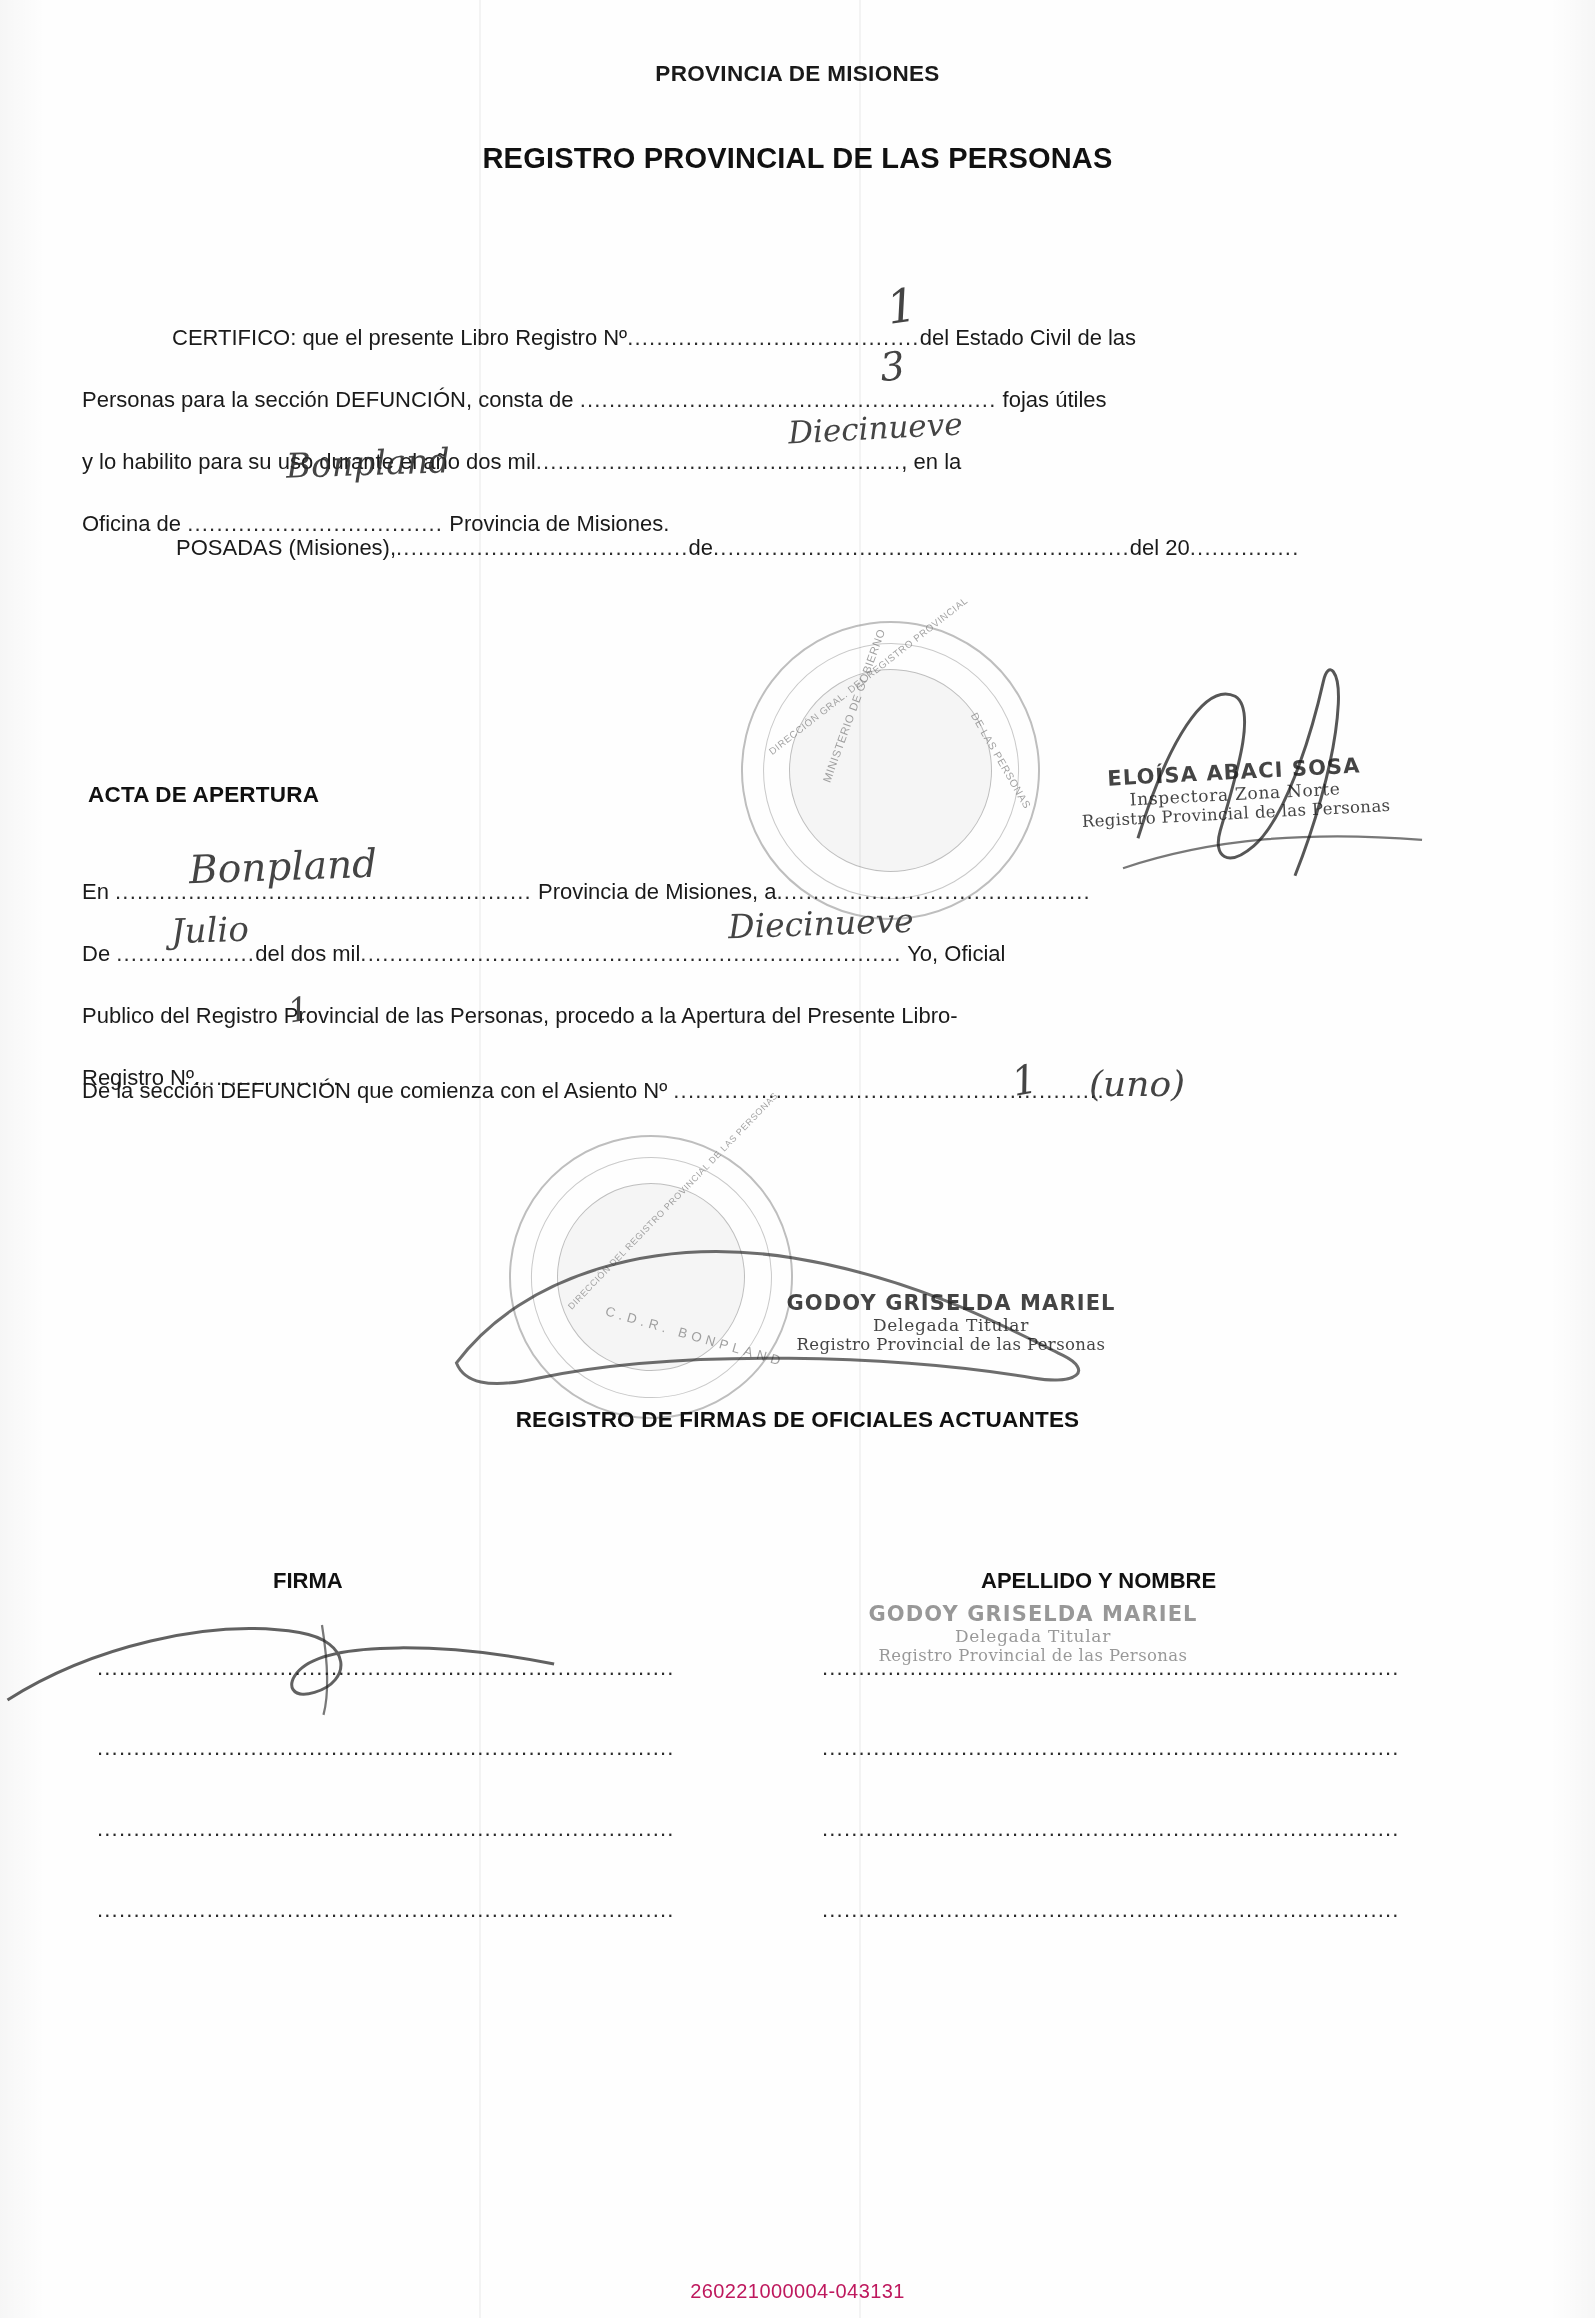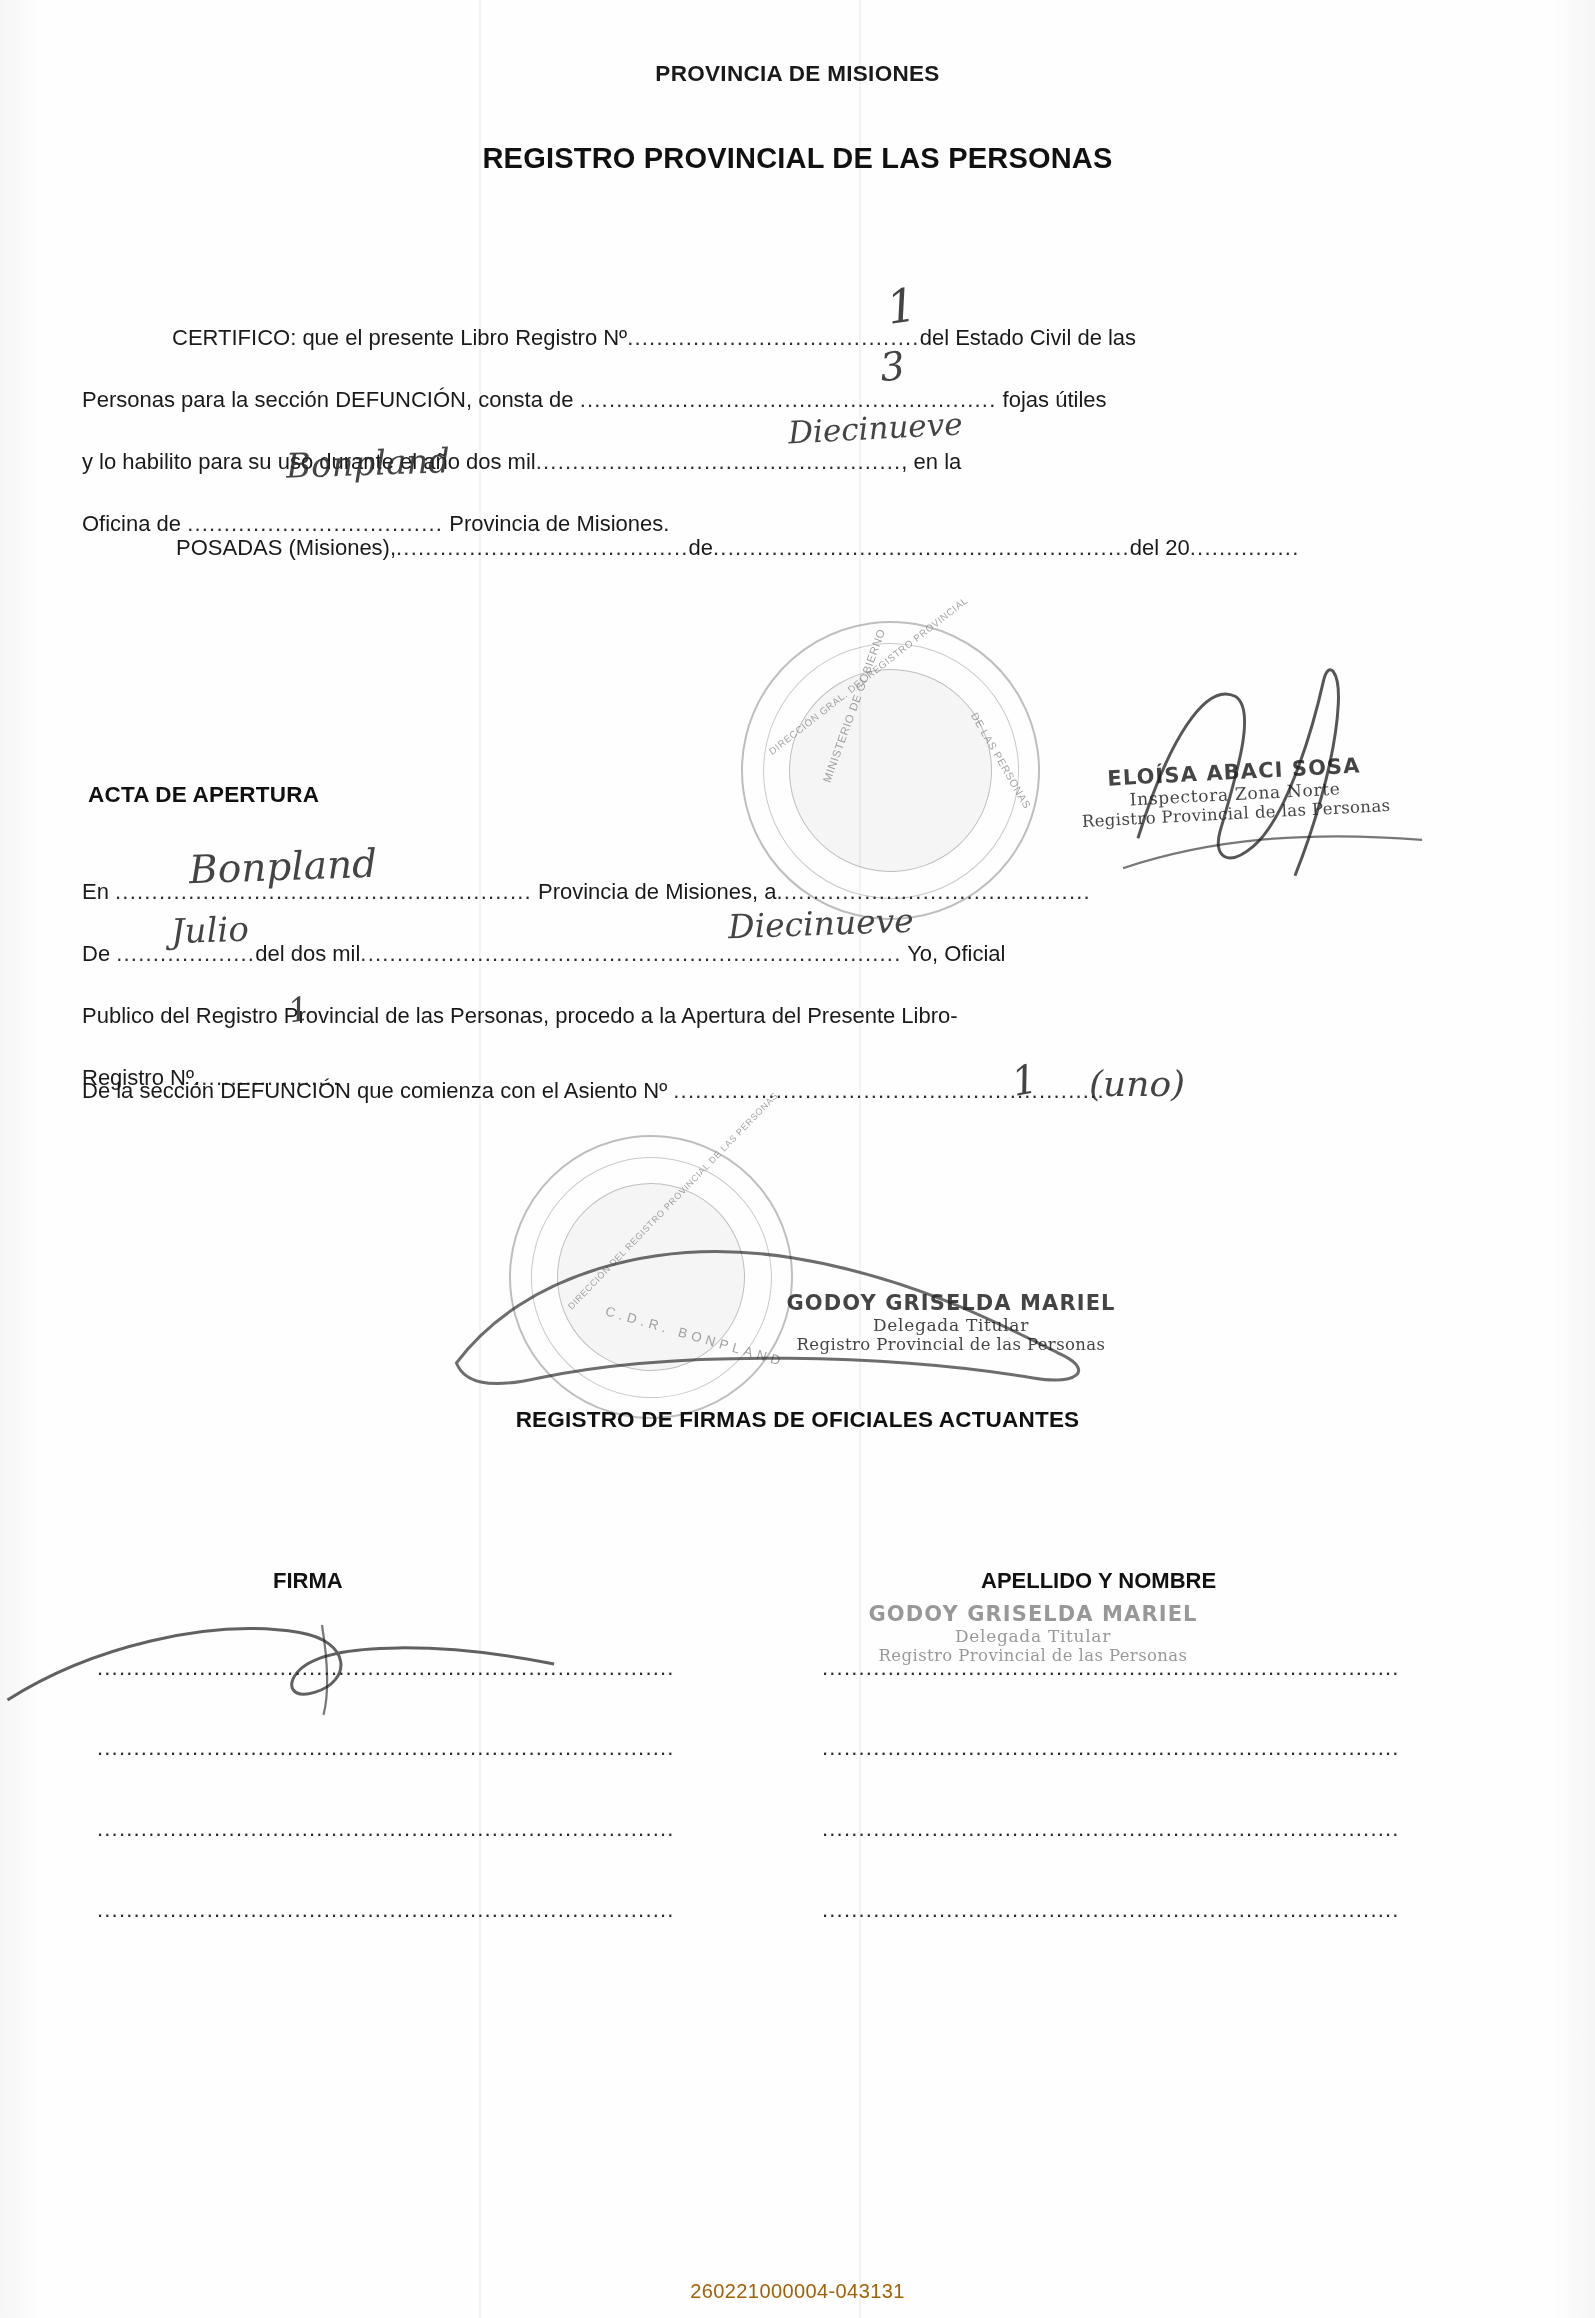--- a/index.html
+++ b/index.html
@@ -140,21 +140,21 @@
     white-space: nowrap;
   }
 
   .footer-code {
     position: absolute;
     bottom: 16.5px;
     left: 0;
     width: 1595px;
     text-align: center;
     font-size: 20px;
-    color: #a16207;
+    color: #be185d;
     letter-spacing: 0.4px;
   }
 
   
   .hand {
     position: absolute;
     font-family: "DejaVu Serif", serif;
     font-style: italic;
     color: #2b2b2b;
     white-space: nowrap;

